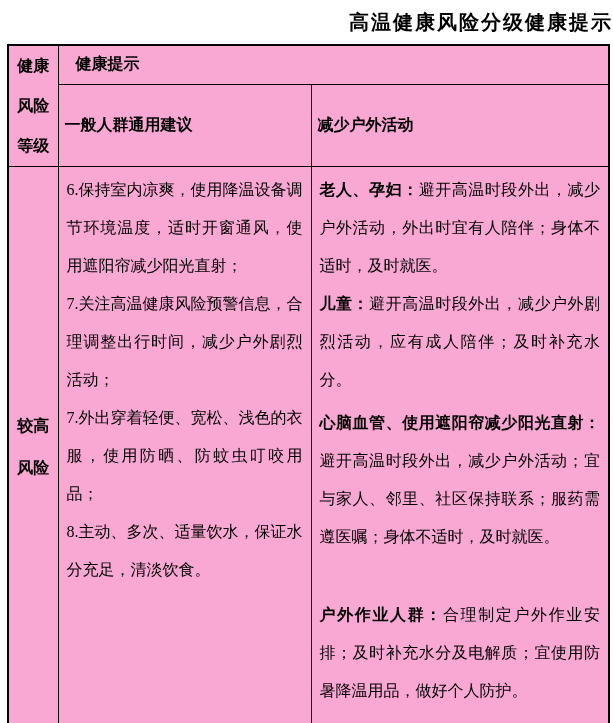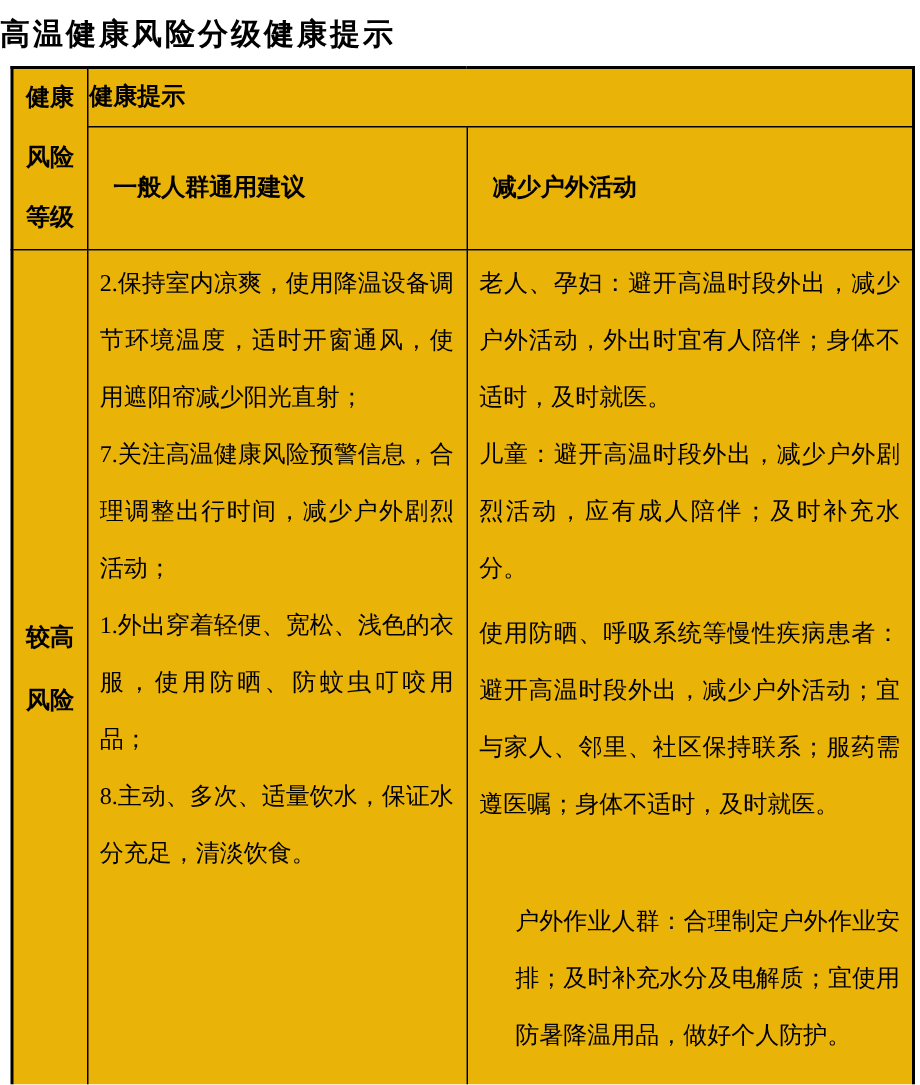--- a/index.html
+++ b/index.html
@@ -13,82 +13,82 @@
     width: 613px;
     height: 723px;
     background: #ffffff;
     font-family: "Liberation Serif", "DejaVu Serif", serif;
     overflow: hidden;
   }
   .doc-title {
     margin: 0;
     padding-top: 9px;
     height: 35px;
-    text-align: left;
+    text-align: right;
     font-family: Liberation Serif, serif;
     font-weight: bold;
     font-size: 20px;
     letter-spacing: 2px;
     color: #000000;
   }
   table.tips-table {
     border-collapse: collapse;
     table-layout: fixed;
     margin-left: 7px;
     width: 601px;
     border: 2px solid #000000;
   }
   col.c1 { width: 50px; }
   col.c2 { width: 253px; }
   col.c3 { width: 298px; }
   td.cell {
     border: 1px solid #000000;
     padding: 0;
     vertical-align: middle;
-    background: #eab308;
+    background: #f9a8d4;
   }
   
   .hdr-font {
     font-family: "Liberation Sans", "DejaVu Sans", sans-serif;
     font-weight: bold;
     font-size: 16px;
   }
   td.risk-header {
     text-align: center;
     line-height: 40px;
   }
   td.tips-header {
     height: 35px;
-    padding-left: 1px;
+    padding-left: 17px;
   }
   td.col-header {
     height: 76px;
-    padding-left: 17px;
+    padding-left: 6px;
   }
   td.risk-level {
     text-align: center;
     line-height: 42px;
   }
   td.body-cell {
     vertical-align: top;
     height: 556px;
     padding: 4px 8px 0 8px;
     font-size: 16px;
     line-height: 38px;
     text-align: justify;
     text-justify: inter-character;
   }
   td.body-cell p {
     margin: 0;
   }
   td.body-cell p.gap-small { margin-top: 5px; }
-  td.body-cell p.gap-large { margin-top: 40px; margin-left: 24px; }
+  td.body-cell p.gap-large { margin-top: 40px; }
   .group-label {
     font-family: "Liberation Sans", "DejaVu Sans", sans-serif;
-    font-weight: normal;
+    font-weight: bold;
   }
 </style>
 </head>
 <body>
 
 <div class="page">
 
   <h1 class="doc-title">高温健康风险分级健康提示</h1>
 
   <table class="tips-table">
@@ -112,35 +112,35 @@
         <td class="cell col-header hdr-font">减少户外活动</td>
       </tr>
 
       <tr>
         <td class="cell risk-level hdr-font">
           <div>较高</div>
           <div>风险</div>
         </td>
 
         <td class="cell body-cell">
-          <p>2.保持室内凉爽，使用降温设备调节环境温度，适时开窗通风，使用遮阳帘减少阳光直射；</p>
+          <p>6.保持室内凉爽，使用降温设备调节环境温度，适时开窗通风，使用遮阳帘减少阳光直射；</p>
           <p>7.关注高温健康风险预警信息，合理调整出行时间，减少户外剧烈活动；</p>
-          <p>1.外出穿着轻便、宽松、浅色的衣服，使用防晒、防蚊虫叮咬用品；</p>
+          <p>7.外出穿着轻便、宽松、浅色的衣服，使用防晒、防蚊虫叮咬用品；</p>
           <p>8.主动、多次、适量饮水，保证水分充足，清淡饮食。</p>
         </td>
 
         <td class="cell body-cell">
           <p>
             <span class="group-label">老人、孕妇：</span><span>避开高温时段外出，减少户外活动，外出时宜有人陪伴；身体不适时，及时就医。</span>
           </p>
           <p>
             <span class="group-label">儿童：</span><span>避开高温时段外出，减少户外剧烈活动，应有成人陪伴；及时补充水分。</span>
           </p>
           <p class="gap-small">
-            <span class="group-label">使用防晒、呼吸系统等慢性疾病患者：</span><span>避开高温时段外出，减少户外活动；宜与家人、邻里、社区保持联系；服药需遵医嘱；身体不适时，及时就医。</span>
+            <span class="group-label">心脑血管、使用遮阳帘减少阳光直射：</span><span>避开高温时段外出，减少户外活动；宜与家人、邻里、社区保持联系；服药需遵医嘱；身体不适时，及时就医。</span>
           </p>
           <p class="gap-large">
             <span class="group-label">户外作业人群：</span><span>合理制定户外作业安排；及时补充水分及电解质；宜使用防暑降温用品，做好个人防护。</span>
           </p>
         </td>
       </tr>
     </tbody>
   </table>
 
 </div>

